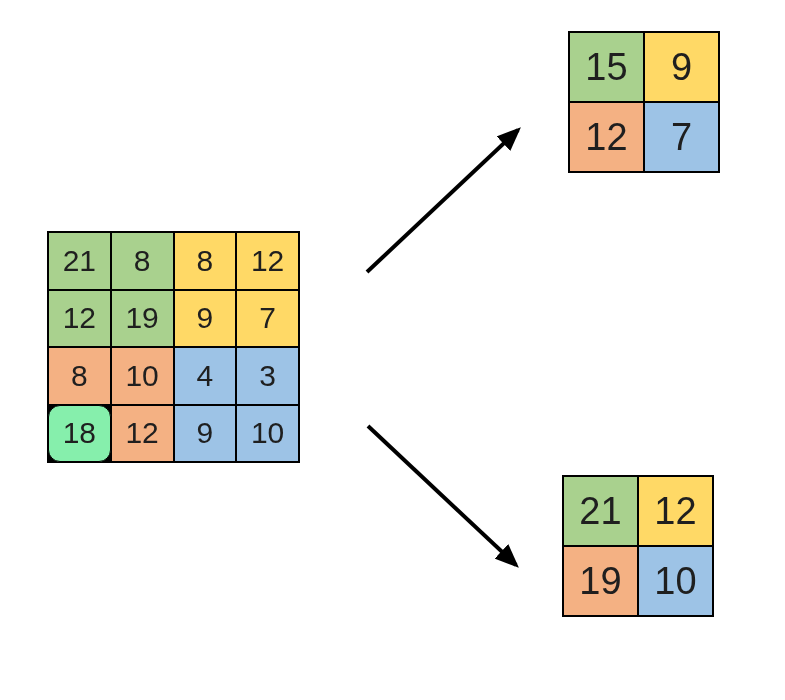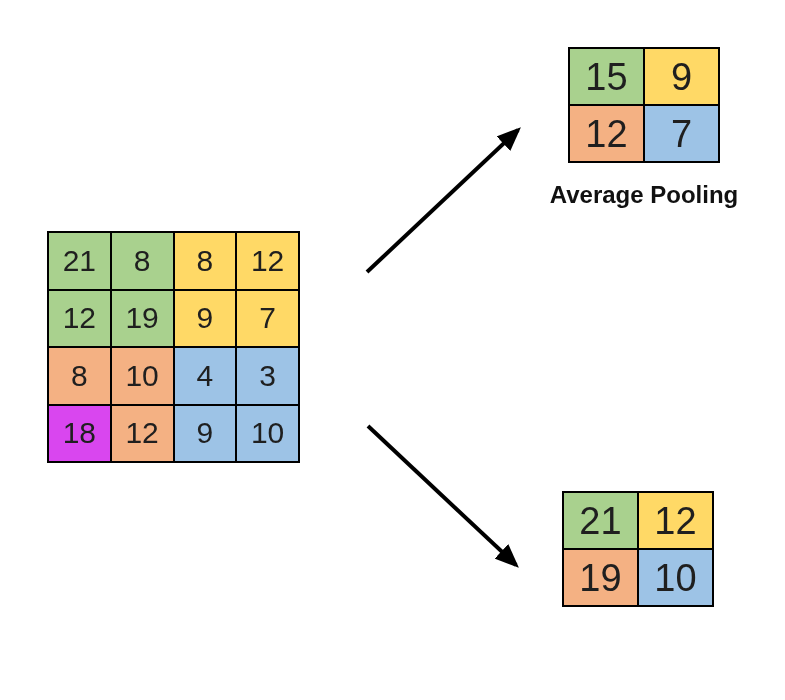--- a/index.html
+++ b/index.html
@@ -37,22 +37,22 @@
   }
   .pool-block {
     position: absolute;
     width: 232px;
     text-align: center;
   }
   .pool-block.avg { left: 528px; top: 31px; }
   .pool-block.max { left: 522px; top: 475px; }
   .pool-matrix {
     width: 152px;
-    height: 116px;
-    margin: 16px auto;
+    height: 142px;
+    margin: 0 auto;
     grid-template-columns: repeat(2, 1fr);
     grid-template-rows: repeat(2, 1fr);
     font-size: 38px;
   }
   .pool-label {
     font-weight: bold;
     font-size: 24px;
     color: #111111;
     white-space: nowrap;
   }
@@ -78,21 +78,21 @@
     <div class="cell" style="background-color: rgb(255, 217, 102);">8</div>
     <div class="cell" style="background-color: rgb(255, 217, 102);">12</div>
     <div class="cell" style="background-color: rgb(169, 209, 142);">12</div>
     <div class="cell" style="background-color: rgb(169, 209, 142);">19</div>
     <div class="cell" style="background-color: rgb(255, 217, 102);">9</div>
     <div class="cell" style="background-color: rgb(255, 217, 102);">7</div>
     <div class="cell" style="background-color: rgb(244, 177, 131);">8</div>
     <div class="cell" style="background-color: rgb(244, 177, 131);">10</div>
     <div class="cell" style="background-color: rgb(157, 195, 230);">4</div>
     <div class="cell" style="background-color: rgb(157, 195, 230);">3</div>
-    <div class="cell" style="background-color: #d946ef;">18</div>
+    <div class="cell" style="background-color: #86efac; border-radius: 12px;">18</div>
     <div class="cell" style="background-color: rgb(244, 177, 131);">12</div>
     <div class="cell" style="background-color: rgb(157, 195, 230);">9</div>
     <div class="cell" style="background-color: rgb(157, 195, 230);">10</div>
   </div>
 
   <svg class="arrows" viewBox="0 0 785 700" aria-hidden="true">
     <defs>
       <marker id="arrowhead" markerWidth="6" markerHeight="5" refX="5" refY="2.5" orient="auto">
         <polygon points="0 0, 6 2.5, 0 5" fill="#000000"></polygon>
       </marker>
@@ -101,21 +101,20 @@
     <line x1="368" y1="426" x2="516" y2="565" stroke="#000000" stroke-width="4" marker-end="url(#arrowhead)"></line>
   </svg>
 
   <div class="pool-block avg">
     <div class="matrix pool-matrix">
       <div class="cell" style="background-color: rgb(169, 209, 142);">15</div>
       <div class="cell" style="background-color: rgb(255, 217, 102);">9</div>
       <div class="cell" style="background-color: rgb(244, 177, 131);">12</div>
       <div class="cell" style="background-color: rgb(157, 195, 230);">7</div>
     </div>
-    <div class="pool-label">Average Pooling</div>
   </div>
 
   <div class="pool-block max">
     <div class="matrix pool-matrix">
       <div class="cell" style="background-color: rgb(169, 209, 142);">21</div>
       <div class="cell" style="background-color: rgb(255, 217, 102);">12</div>
       <div class="cell" style="background-color: rgb(244, 177, 131);">19</div>
       <div class="cell" style="background-color: rgb(157, 195, 230);">10</div>
     </div>
   </div>

